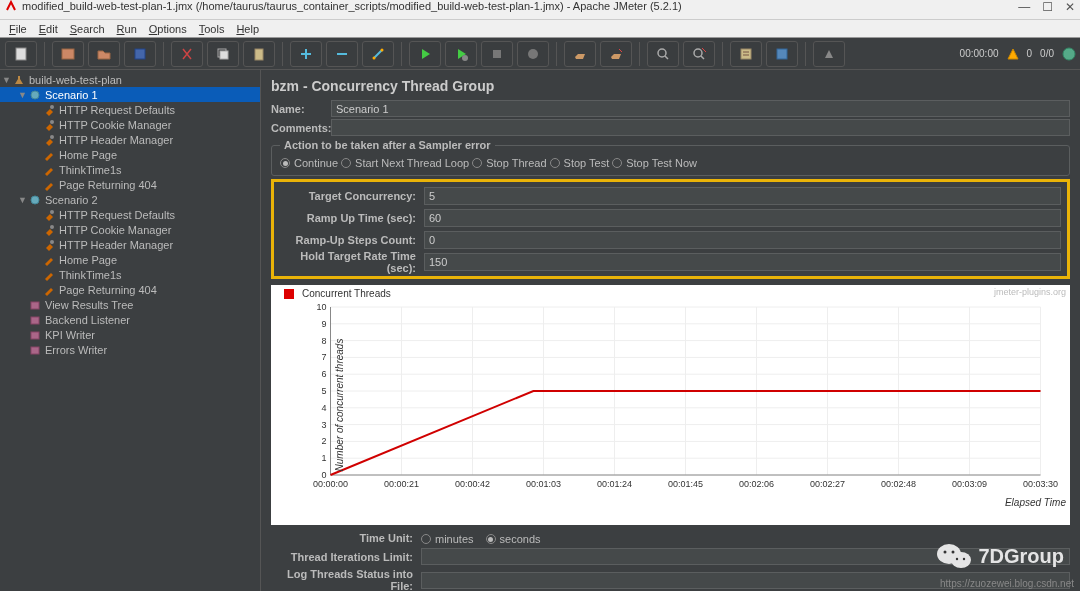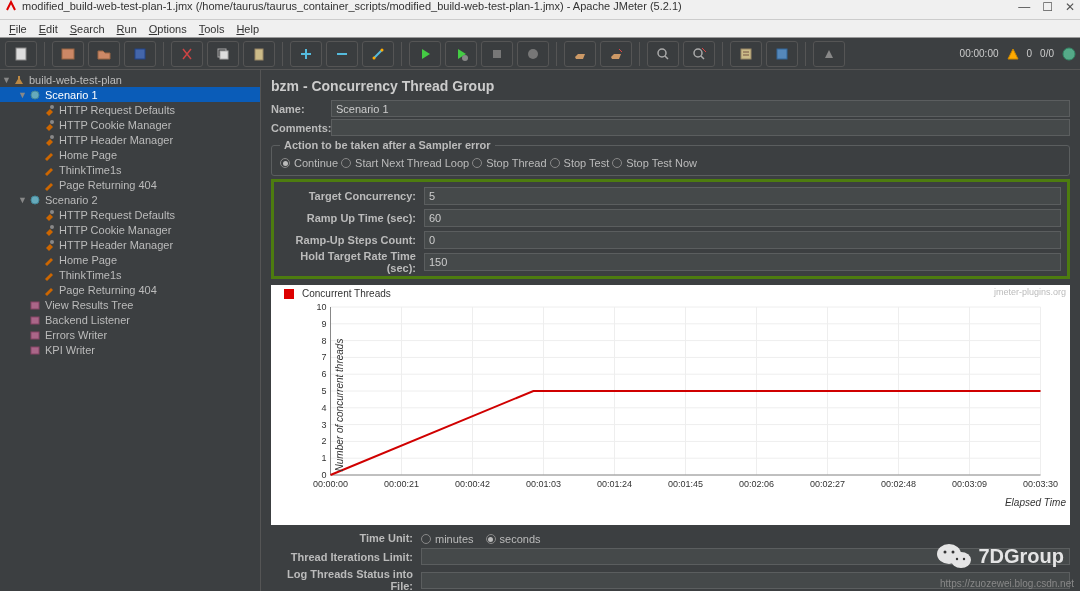--- a/index.html
+++ b/index.html
@@ -26,21 +26,21 @@
 .panel-title { font-size: 14px; font-weight: bold; color: #ccc; margin-bottom: 6px; }
 .form-row { display: flex; align-items: center; margin-bottom: 2px; }
 .form-label { width: 60px; font-weight: bold; padding-right: 6px; font-size: 11px; }
 .form-input { flex: 1; height: 17px; background: #45494a; border: 1px solid #5b5e5f; color: #ccc; padding: 0 4px; font-size: 11px; }
 fieldset { border: 1px solid #5b5e5f; border-radius: 3px; padding: 4px 8px 6px; margin-top: 3px; }
 legend { font-weight: bold; font-size: 11px; padding: 0 4px; }
 .radio-row { display: flex; align-items: center; gap: 3px; font-size: 11px; padding-top: 2px; }
 .radio-item { display: flex; align-items: center; gap: 4px; }
 .radio { width: 10px; height: 10px; border-radius: 50%; border: 1px solid #888; display: inline-flex; align-items: center; justify-content: center; }
 .radio.on::after { content: ''; width: 5px; height: 5px; border-radius: 50%; background: #bbb; }
-.highlighted { border: 3px solid #4d7c0f; padding: 3px 0; margin-top: 3px; }
+.highlighted { border: 3px solid #eab308; padding: 3px 0; margin-top: 3px; }
 .param-row { display: flex; align-items: center; height: 22px; }
 .param-label { width: 150px; text-align: right; font-weight: bold; padding-right: 8px; font-size: 11px; }
 .param-input { flex: 1; height: 18px; background: #45494a; border: 1px solid #5b5e5f; color: #ccc; padding: 0 4px; margin-right: 6px; font-size: 11px; }
 .chart-box { background: #fff; margin-top: 6px; padding: 4px; position: relative; height: 240px; }
 .chart-watermark { position: absolute; top: 2px; right: 4px; font-size: 9px; color: #bbb; }
 .chart-legend { position: absolute; top: 3px; left: 13px; font-size: 10px; color: #333; display: flex; align-items: center; gap: 8px; }
 .legend-swatch { width: 10px; height: 10px; background: #d00; }
 .chart-svg { width: 100%; height: 210px; }
 .chart-xlabel { text-align: right; font-size: 10px; font-style: italic; color: #333; margin-top: -2px; }
 .chart-ylabel { position: absolute; left: 2px; top: 50%; transform: translateY(-50%) rotate(-90deg); transform-origin: center; font-size: 10px; font-style: italic; color: #333; white-space: nowrap; }
@@ -381,30 +381,30 @@
         </span>
         <span>Backend Listener</span>
       </div>
       <div class="tree-row" style="padding-left: 18px;">
         <span class="tree-toggle"></span>
         <span class="tree-icon">
           <svg width="12" height="12">
             <rect x="2" y="3" width="8" height="7" fill="#a68" stroke="#846"></rect>
           </svg>
         </span>
+        <span>KPI Writer</span>
+      </div>
+      <div class="tree-row" style="padding-left: 18px;">
+        <span class="tree-toggle"></span>
+        <span class="tree-icon">
+          <svg width="12" height="12">
+            <rect x="2" y="3" width="8" height="7" fill="#a68" stroke="#846"></rect>
+          </svg>
+        </span>
         <span>Errors Writer</span>
-      </div>
-      <div class="tree-row" style="padding-left: 18px;">
-        <span class="tree-toggle"></span>
-        <span class="tree-icon">
-          <svg width="12" height="12">
-            <rect x="2" y="3" width="8" height="7" fill="#a68" stroke="#846"></rect>
-          </svg>
-        </span>
-        <span>KPI Writer</span>
       </div>
     </div>
 
   <div class="content">
     <div class="panel-title">bzm - Concurrency Thread Group</div>
 
     <div class="form-row">
       <div class="form-label">Name:</div>
       <input class="form-input" value="Scenario 1" style="">
     </div>

